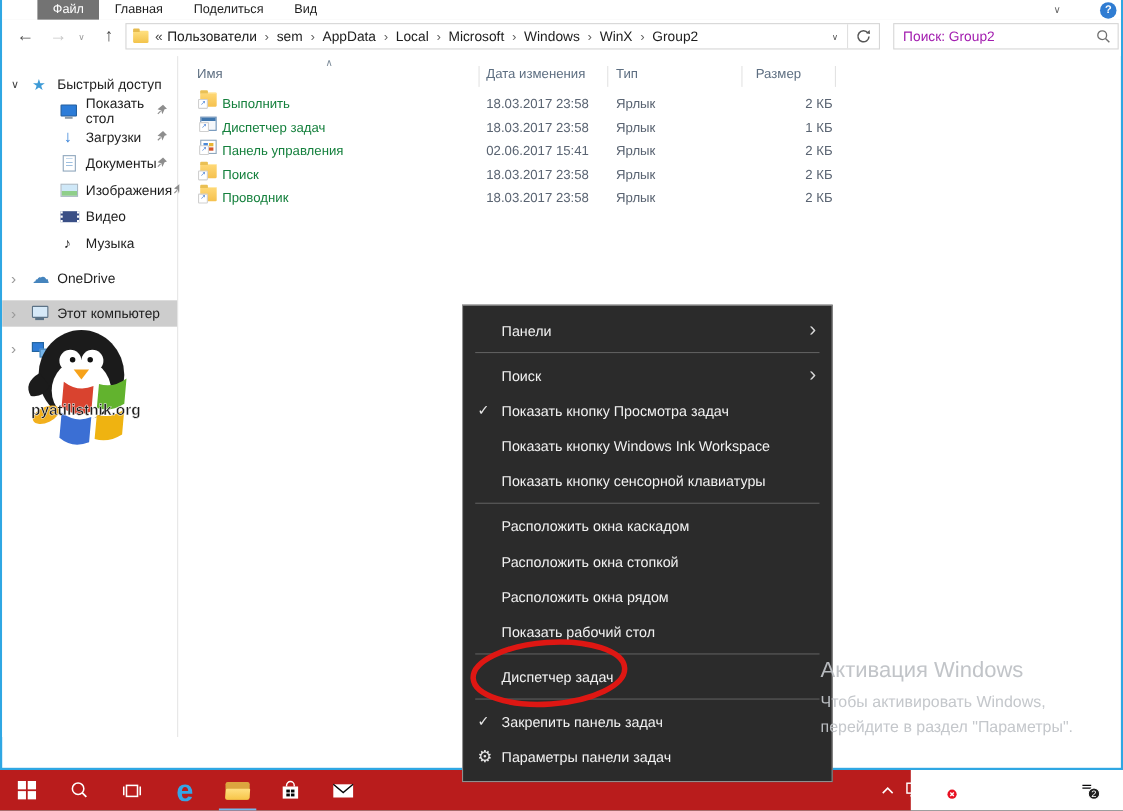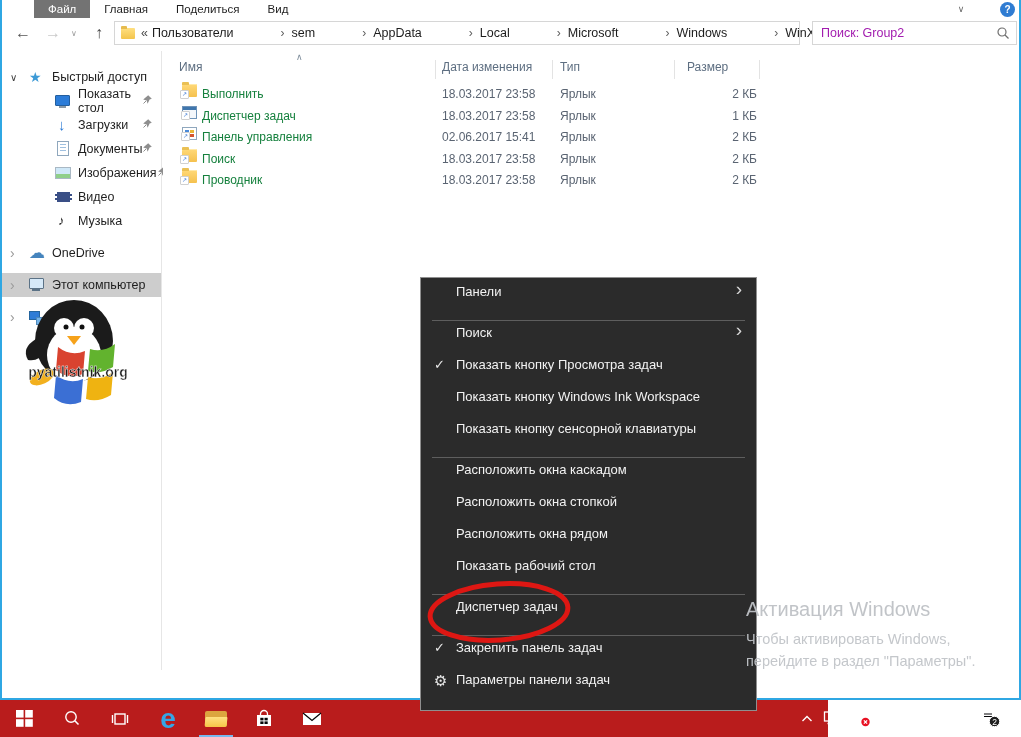--- a/index.html
+++ b/index.html
@@ -25,21 +25,21 @@
   .nav-back{left:8px;width:26px;color:#555;}   .nav-back::before{content:"\2190";}
   .nav-fwd{left:38px;width:26px;color:#c9c9c9;} .nav-fwd::before{content:"\2192";}
   .nav-drop{left:64px;width:16px;color:#9a9a9a;font-size:8px;} .nav-drop::before{content:"\2228";}
   .nav-up{left:84px;width:26px;color:#4a4a4a;}  .nav-up::before{content:"\2191";}
   .addressbar{position:absolute;left:112px;top:3px;width:686px;height:24px;border:1px solid #d6d6d6;background:#fff;
               box-sizing:border-box;display:flex;align-items:center;font-size:12.5px;color:#1c1c1c;}
   .addr-folder{width:14px;height:11px;background:linear-gradient(#ffe081,#f3c44c);border-radius:1px;position:relative;margin:0 6px 0 6px;flex:none;}
   .addr-folder::before{content:"";position:absolute;top:-2px;left:0;width:6px;height:3px;background:#e6bb4e;border-radius:1px 1px 0 0;}
   .crumb-prefix{color:#444;padding-right:4px;}
   .crumbs{display:flex;align-items:center;}
-  .crumb{display:flex;align-items:flex-start;gap:40px;}
+  .crumb{display:flex;align-items:flex-start;}
   .crumb-sep{color:#5f5f5f;font-size:12px;padding:0 7px;}
   .crumb-sep::before{content:"\203A";}
   .crumb:last-child .crumb-sep{display:none;}
   .addr-right{margin-left:auto;display:flex;align-items:center;height:100%;}
   .addr-chevron{width:22px;text-align:center;color:#555;font-size:8px;}
   .addr-chevron::before{content:"\2228";}
   .addr-refresh{width:28px;height:100%;border-left:1px solid #e0e0e0;display:flex;align-items:center;justify-content:center;}
   .searchbox{position:absolute;left:810px;top:3px;width:205px;height:24px;border:1px solid #d6d6d6;box-sizing:border-box;background:#fff;}
   .search-input{position:absolute;left:0;top:0;width:178px;height:22px;border:none;outline:none;padding:0 0 0 8px;
                 font-family:inherit;font-size:12.5px;color:#a21caf;background:transparent;}
@@ -112,21 +112,21 @@
   .vt-details::after{content:"";position:absolute;left:3px;top:3px;width:2px;height:11px;background:repeating-linear-gradient(#3a78b8 0 1.5px,transparent 1.5px 4.5px);}
   .vt-thumbs{border:1px solid #b9b9b9;background:#fff;}
   .vt-thumbs::before{content:"";position:absolute;inset:3px;background:linear-gradient(#bfe3f7 0 50%,#8fcf8a 50%);}
   
   .watermark{position:absolute;left:744px;top:598px;z-index:50;pointer-events:none;}
   .wm-title{font-size:20px;color:rgba(190,193,197,0.95);margin-bottom:7px;}
   .wm-line{font-size:14.5px;color:rgba(193,196,200,0.95);line-height:22px;}
   
   .menu{position:absolute;left:420px;top:277px;width:337px;box-sizing:border-box;background:#2b2b2b;border:1px solid #8f8f8f;
         padding:6px 0;z-index:40;}
-  .menu-item{height:32px;box-sizing:border-box;display:flex;align-items:flex-start;padding:0 14px 0 13px;font-size:13px;color:#f2f2f2;}
+  .menu-item{height:32px;box-sizing:border-box;display:flex;align-items:center;padding:0 14px 0 13px;font-size:13px;color:#f2f2f2;}
   .menu-item .check{width:22px;flex:none;font-size:13px;color:#e8e8e8;}
   .menu-item .check::before{content:"";}
   .menu-item.checked .check::before{content:"\2713";}
   .menu-item .check.i-gear::before{content:"\2699";font-size:15px;}
   .menu-item .arrow{margin-left:auto;color:#d8d8d8;font-size:19px;display:none;line-height:10px;}
   .menu-item.submenu .arrow{display:block;}
   .menu-item .arrow::before{content:"\203A";}
   .menu-item.separator{height:1px;min-height:1px;background:#5e5e5e;margin:4px 11px;padding:0;}
   
   .annotation{position:absolute;left:423px;top:579px;z-index:60;pointer-events:none;}

